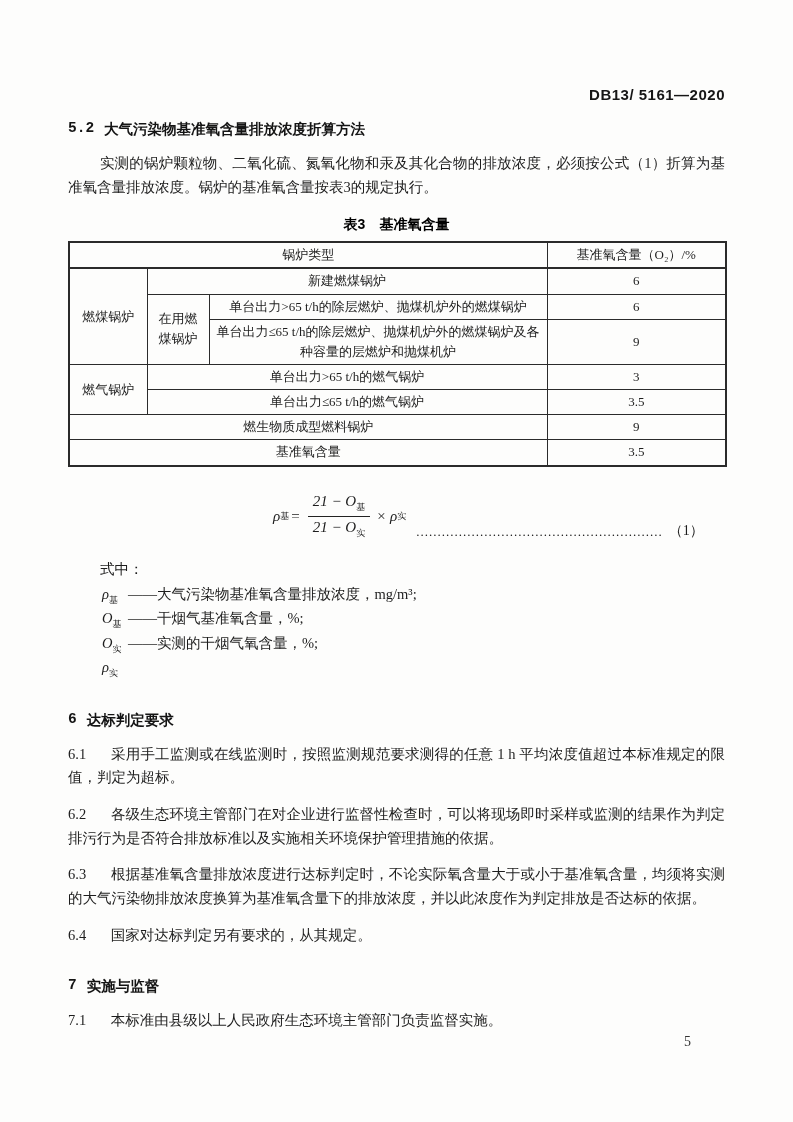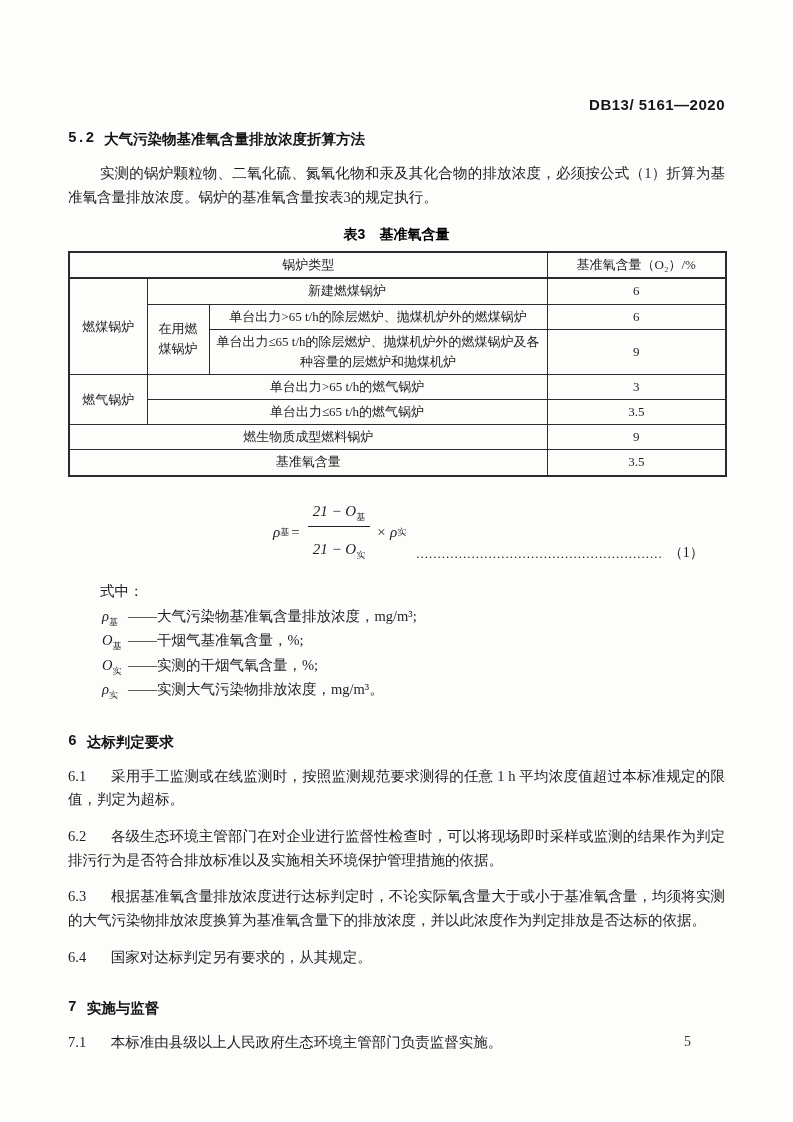--- a/index.html
+++ b/index.html
@@ -11,21 +11,21 @@
     margin: 0 auto;
     background: #fdfdfc;
     color: #1d1d1d;
     font-family: "Liberation Serif", "DejaVu Serif", serif;
     font-size: 14.5px;
     overflow: hidden;
   }
   .content {
     position: absolute;
     left: 68px;
-    top: 96px;
+    top: 86px;
     width: 657px;
   }
   
   .doc-header {
     text-align: right;
     font-family: "Liberation Sans", "DejaVu Sans", sans-serif;
     font-weight: 700;
     font-size: 15px;
     letter-spacing: 0.5px;
     color: #161616;
@@ -95,21 +95,21 @@
   }
   .var { font-style: italic; font-family: "Liberation Serif", "DejaVu Serif", serif; }
   .fsub { font-size: 9px; vertical-align: -4px; font-style: normal; }
   .frac {
     display: inline-flex;
     flex-direction: column;
     text-align: center;
     margin: 0 6px;
   }
   .frac .num { padding: 0 5px 2px 5px; border-bottom: 1.4px solid #222; }
-  .frac .den { padding: 2px 5px 0 5px; margin-top: 12px; }
+  .frac .den { padding: 2px 5px 0 5px; }
   .eq-sign { margin: 0 2px; }
   .dots-leader {
     letter-spacing: 1px;
     margin-left: 10px;
     white-space: nowrap;
     overflow: hidden;
     max-width: 272px;
     align-self: flex-end;
     font-size: 13px;
   }
@@ -214,21 +214,20 @@
       <div class="where-item">
         <span class="w-sym"><span class="var">O</span><span class="fsub">基</span></span>
         <span>——干烟气基准氧含量，%;</span>
       </div>
       <div class="where-item">
         <span class="w-sym"><span class="var">O</span><span class="fsub">实</span></span>
         <span>——实测的干烟气氧含量，%;</span>
       </div>
       <div class="where-item">
         <span class="w-sym"><span class="var">ρ</span><span class="fsub">实</span></span>
-        <span>——实测大气污染物排放浓度，mg/m³。</span>
       </div>
     </div>
 
     <div class="sec-heading h-6">
       <span class="sec-num">6</span>
       <span>达标判定要求</span>
     </div>
 
     <p class="num-para">
       <span class="pnum">6.1</span><span>采用手工监测或在线监测时，按照监测规范要求测得的任意 1 h 平均浓度值超过本标准规定的限值，判定为超标。</span>

